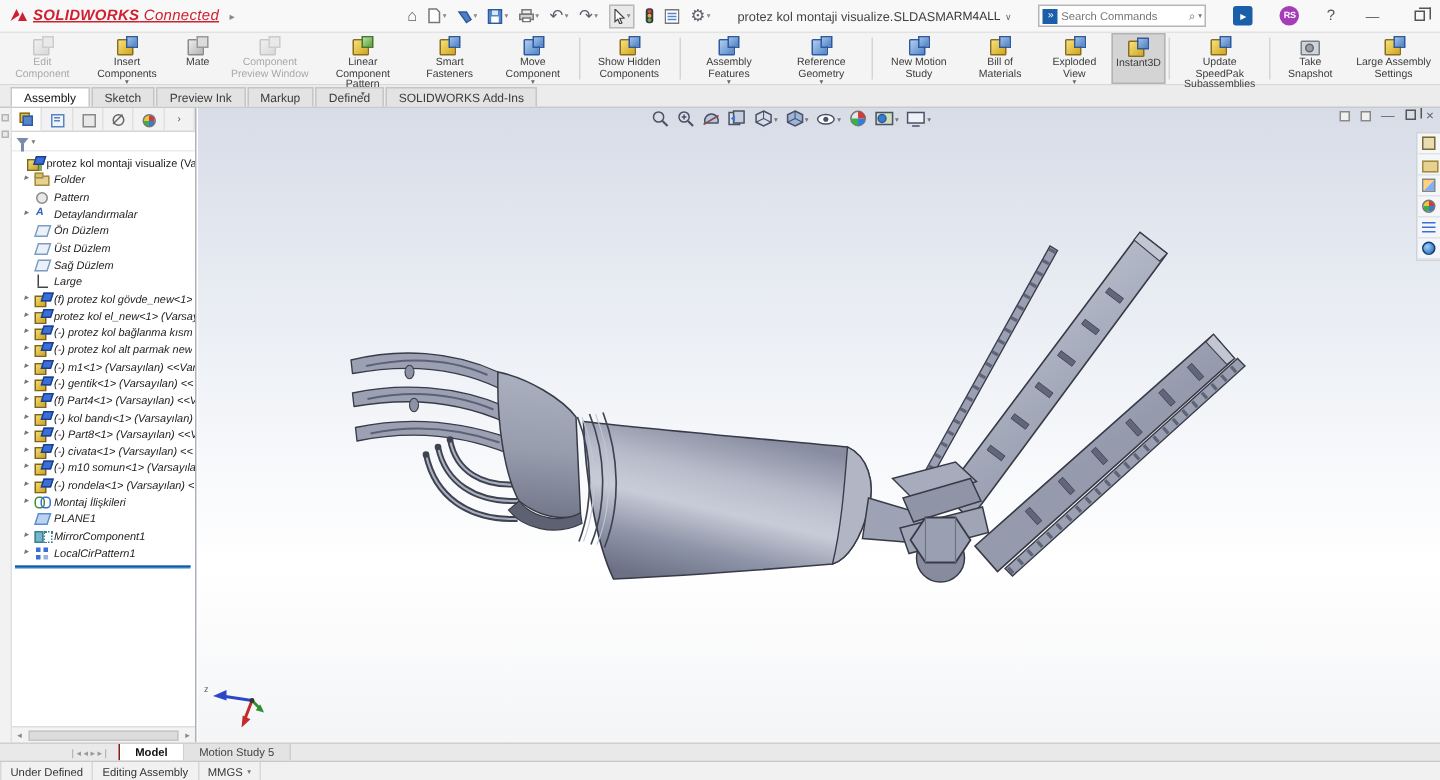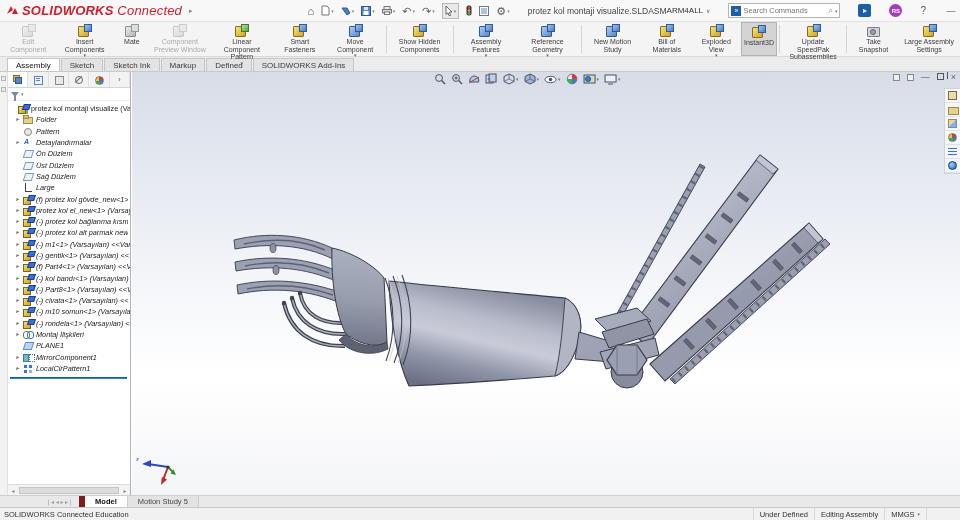--- a/index.html
+++ b/index.html
@@ -3,21 +3,21 @@
 <meta charset="utf-8">
 <style>
   *{box-sizing:border-box;margin:0;padding:0;}
   html,body{width:960px;height:520px;overflow:hidden;}
   body{position:relative;font-family:"Liberation Sans",sans-serif;background:#fff;color:#333;}
 
   
   .titlebar{height:22px;background:#f8f8f8;border-bottom:1px solid #e2e2e2;display:flex;align-items:center;padding:0 4px;}
   .brand{display:flex;align-items:center;gap:3px;margin-left:2px;}
   .brand .dslogo{width:13px;height:11px;}
-  .brand-text{font-size:13px;font-style:italic;color:#cf2030;font-weight:bold;letter-spacing:.2px;white-space:nowrap;}
+  .brand-text{font-size:10px;font-style:italic;color:#cf2030;font-weight:bold;letter-spacing:.2px;white-space:nowrap;text-decoration:underline;}
   .brand-text .light{font-weight:normal;}
   .brand-exp{font-size:7px;color:#888;margin-left:4px;}
   .qat{display:flex;align-items:center;gap:7px;margin-left:115px;}
   .qat .qi{display:flex;align-items:center;gap:1px;color:#5a5f6b;font-size:11px;line-height:10px;}
   .qi svg{display:block;}
   .qi .dd{font-size:5px;color:#888;}
   .qi.sel{border:1px solid #b9b9b9;background:#e9e9e9;padding:0 2px;height:16px;}
   .doc-title{font-size:8.5px;color:#444;margin-left:18px;white-space:nowrap;}
   .tb-right{margin-left:auto;display:flex;align-items:center;gap:18px;}
   .profile{font-size:8px;color:#333;display:flex;align-items:center;gap:3px;}
@@ -125,21 +125,21 @@
   .tp4::before{content:"";position:absolute;inset:0;border-radius:50%;background:conic-gradient(#d23b3b 0 25%,#3b7ad2 0 50%,#3bb04a 0 75%,#e8c83c 0 100%);border:1px solid #777;}
   .tp5::before{content:"";position:absolute;left:0;top:1px;width:9px;height:1px;background:#3a6fd8;box-shadow:0 3px 0 #3a6fd8,0 6px 0 #3a6fd8;}
   .tp6::before{content:"";position:absolute;inset:0;border-radius:50%;background:radial-gradient(circle at 35% 35%,#9fd0ff,#1b5faa);border:1px solid #0f3e74;}
   .model-svg{position:absolute;inset:0;}
   .triad-svg{position:absolute;left:2px;bottom:6px;}
 
   
   .bottomtabs{position:absolute;bottom:13px;left:0;right:0;height:12px;background:#e9e9e9;border-top:1px solid #cfcfcf;display:flex;align-items:stretch;font-size:7.5px;}
   .navbtns{display:flex;align-items:center;gap:3px;padding:0 6px 0 46px;color:#9a9a9a;font-size:6px;}
   .btab{padding:0 10px;display:flex;align-items:center;border-right:1px solid #cfcfcf;background:#e3e3e3;color:#444;white-space:nowrap;}
-  .btab.active{background:#fff;font-weight:bold;color:#111;border-left:6px solid #7f1d1d;}
+  .btab.active{background:#fff;font-weight:bold;color:#111;border-left:1px solid #7f1d1d;}
 
   
   .statusbar{position:absolute;bottom:0;left:0;right:0;height:13px;background:#f1f1f1;border-top:1px solid #c9c9c9;display:flex;align-items:center;font-size:7.5px;color:#333;}
   .sb-left{padding-left:4px;flex:1;white-space:nowrap;}
   .sb-item{padding:0 6px;border-left:1px solid #d8d8d8;height:100%;display:flex;align-items:center;white-space:nowrap;}
   .sb-units{gap:3px;}
   .sb-units .dd{font-size:5px;color:#777;}
   .sb-end{width:34px;border-left:1px solid #d8d8d8;height:100%;}
 </style>
 </head>
@@ -309,21 +309,21 @@
     </div>
   <div class="rbtn">
       <span class="ric"></span>
       <span>Large Assembly Settings</span>
     </div>
 </div>
 
 <div class="tabrow">
   <span class="tab active">Assembly</span>
   <span class="tab">Sketch</span>
-  <span class="tab">Sketch Ink</span>
+  <span class="tab">Preview Ink</span>
   <span class="tab">Markup</span>
   <span class="tab">Defined</span>
   <span class="tab">SOLIDWORKS Add-Ins</span>
 </div>
 
 <div class="main">
   <div class="leftstrip">
     <span class="lsic"></span>
     <span class="lsic"></span>
   </div>
@@ -701,21 +701,20 @@
   </div>
 </div>
 
 <div class="bottomtabs">
   <span class="navbtns">❘◂ ◂ ▸ ▸❘</span>
   <span class="btab active">Model</span>
   <span class="btab">Motion Study 5</span>
 </div>
 
 <div class="statusbar">
-  <span class="sb-left">SOLIDWORKS Connected Education</span>
   <span class="sb-item">Under Defined</span>
   <span class="sb-item">Editing Assembly</span>
   <span class="sb-item sb-units">
       <span>MMGS</span>
       <span class="dd">▾</span>
     </span>
   <span class="sb-end"></span>
 </div>
 
 </body></html>

